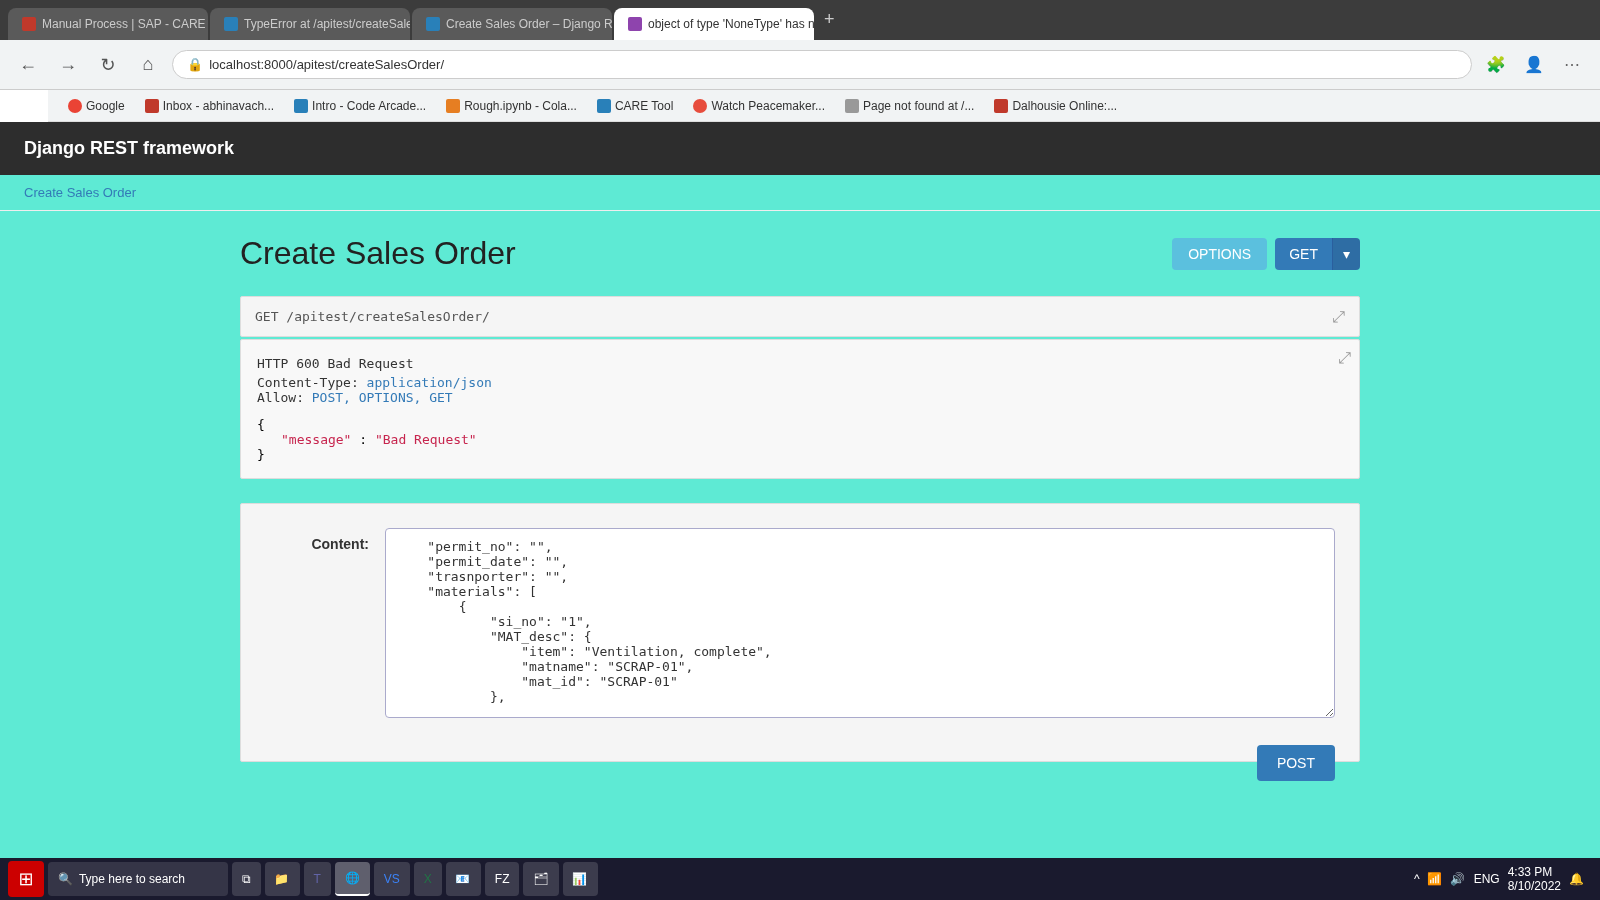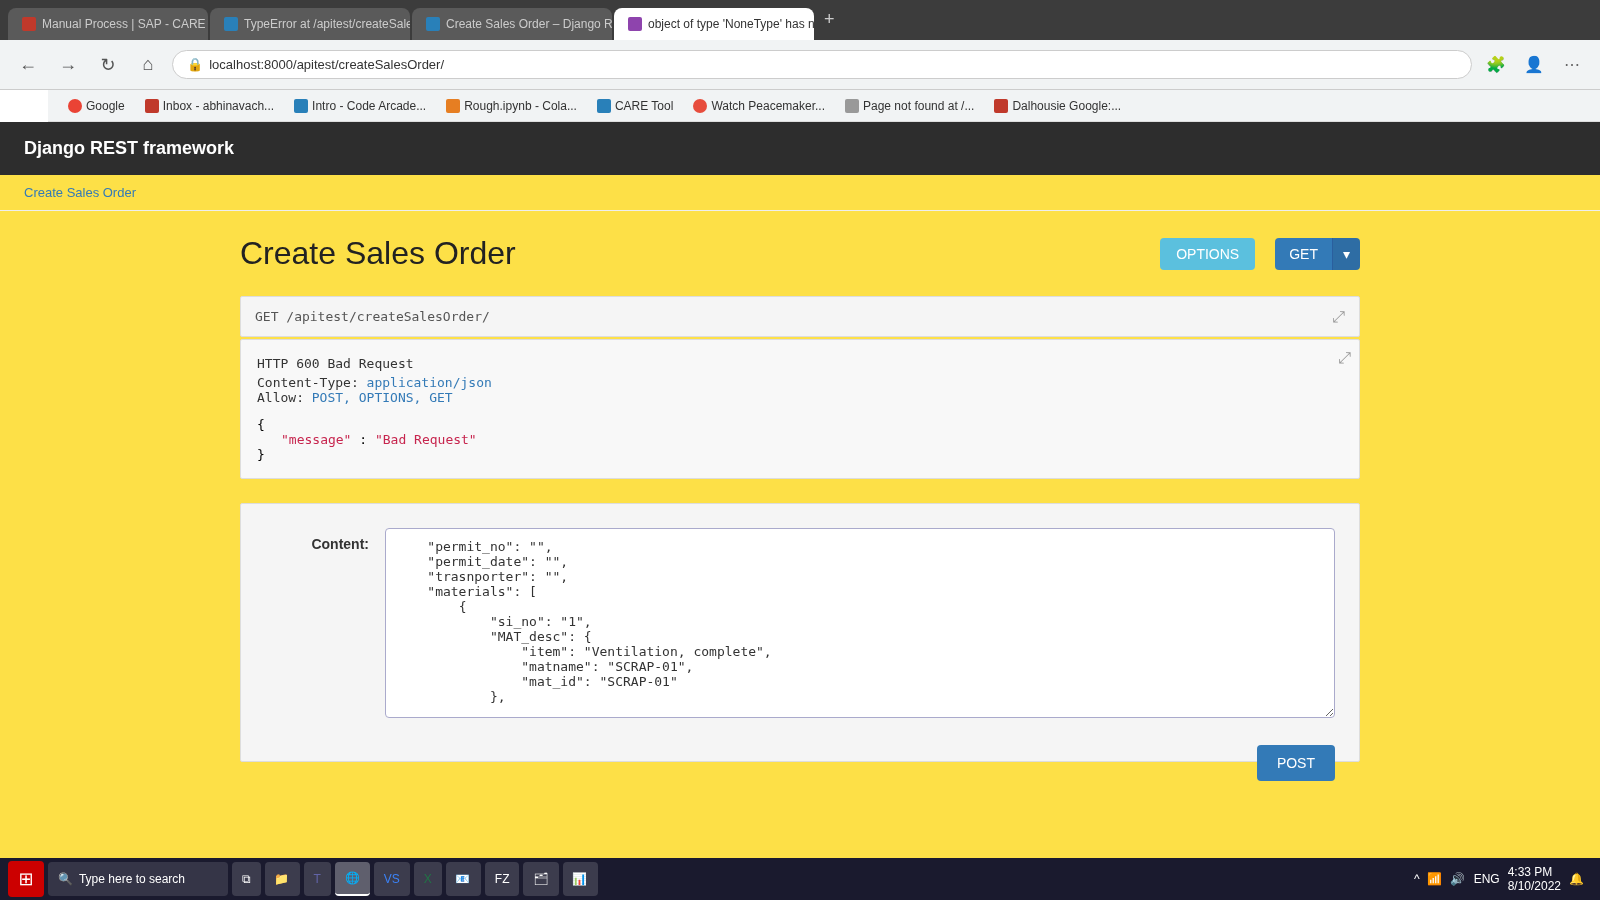--- a/index.html
+++ b/index.html
@@ -19,35 +19,35 @@
     .address-bar .url { color: #333; }
     .nav-icons { display: flex; gap: 6px; }
     .nav-icon-btn { background: none; border: none; color: #666; font-size: 16px; cursor: pointer; width: 32px; height: 32px; border-radius: 50%; display: flex; align-items: center; justify-content: center; }
 
     
     .bookmarks-bar { background: #f1f3f4; height: 32px; display: flex; align-items: center; padding: 0 12px; gap: 4px; border-bottom: 1px solid #ddd; margin-left: 48px; }
     .bookmark-item { display: flex; align-items: center; gap: 4px; padding: 3px 8px; border-radius: 12px; font-size: 12px; color: #333; cursor: pointer; white-space: nowrap; }
     .bookmark-favicon { width: 14px; height: 14px; border-radius: 2px; flex-shrink: 0; }
 
     
-    .page-content { background: #fde047; height: calc(900px - 90px - 32px - 42px); overflow-y: auto; }
+    .page-content { background: #5eead4; height: calc(900px - 90px - 32px - 42px); overflow-y: auto; }
 
     
     .drf-header { background: #2d2d2d; color: #fff; padding: 16px 24px; font-size: 18px; font-weight: bold; }
 
     
     .breadcrumb { padding: 10px 24px; font-size: 13px; color: #555; border-bottom: 1px solid #eee; }
     .breadcrumb a { color: #337ab7; text-decoration: none; }
 
     
     .main-content { padding: 24px 40px; max-width: 1200px; margin: 0 auto; }
 
     .page-header { display: flex; align-items: center; justify-content: space-between; margin-bottom: 24px; }
     .page-title { font-size: 32px; font-weight: 300; color: #222; }
-    .header-buttons { display: flex; gap: 20px; }
+    .header-buttons { display: flex; gap: 8px; }
     .btn-options { background: #5bc0de; color: #fff; border: none; padding: 8px 16px; font-size: 14px; border-radius: 4px; cursor: pointer; }
     .btn-get-caret { background: #2e6da4; color: #fff; border: none; padding: 8px 10px; font-size: 14px; border-radius: 0 4px 4px 0; cursor: pointer; border-left: 1px solid #2a5f9e; }
     .btn-get-main { background: #337ab7; border-radius: 4px 0 0 4px; border: none; color: #fff; padding: 8px 14px; font-size: 14px; cursor: pointer; }
     .btn-group { display: flex; }
 
     
     .url-display { background: #f5f5f5; border: 1px solid #ddd; padding: 10px 14px; font-size: 13px; color: #555; font-family: monospace; margin-bottom: 2px; display: flex; align-items: center; justify-content: space-between; border-radius: 2px; }
     .url-icon { color: #999; font-size: 16px; cursor: pointer; }
 
     
@@ -149,21 +149,21 @@
   <div class="bookmark-item">
     <div class="bookmark-favicon" style="background:#e74c3c;border-radius:50%;"></div>
     <span>Watch Peacemaker...</span>
   </div>
   <div class="bookmark-item">
     <div class="bookmark-favicon" style="background:#999;"></div>
     <span>Page not found at /...</span>
   </div>
   <div class="bookmark-item">
     <div class="bookmark-favicon" style="background:#c0392b;"></div>
-    <span>Dalhousie Google:...</span>
+    <span>Dalhousie Online:...</span>
   </div>
 </div>
 
 <div class="page-content">
 
   <div class="drf-header">
     <span>Django REST framework</span>
   </div>
 
   <div class="breadcrumb">

